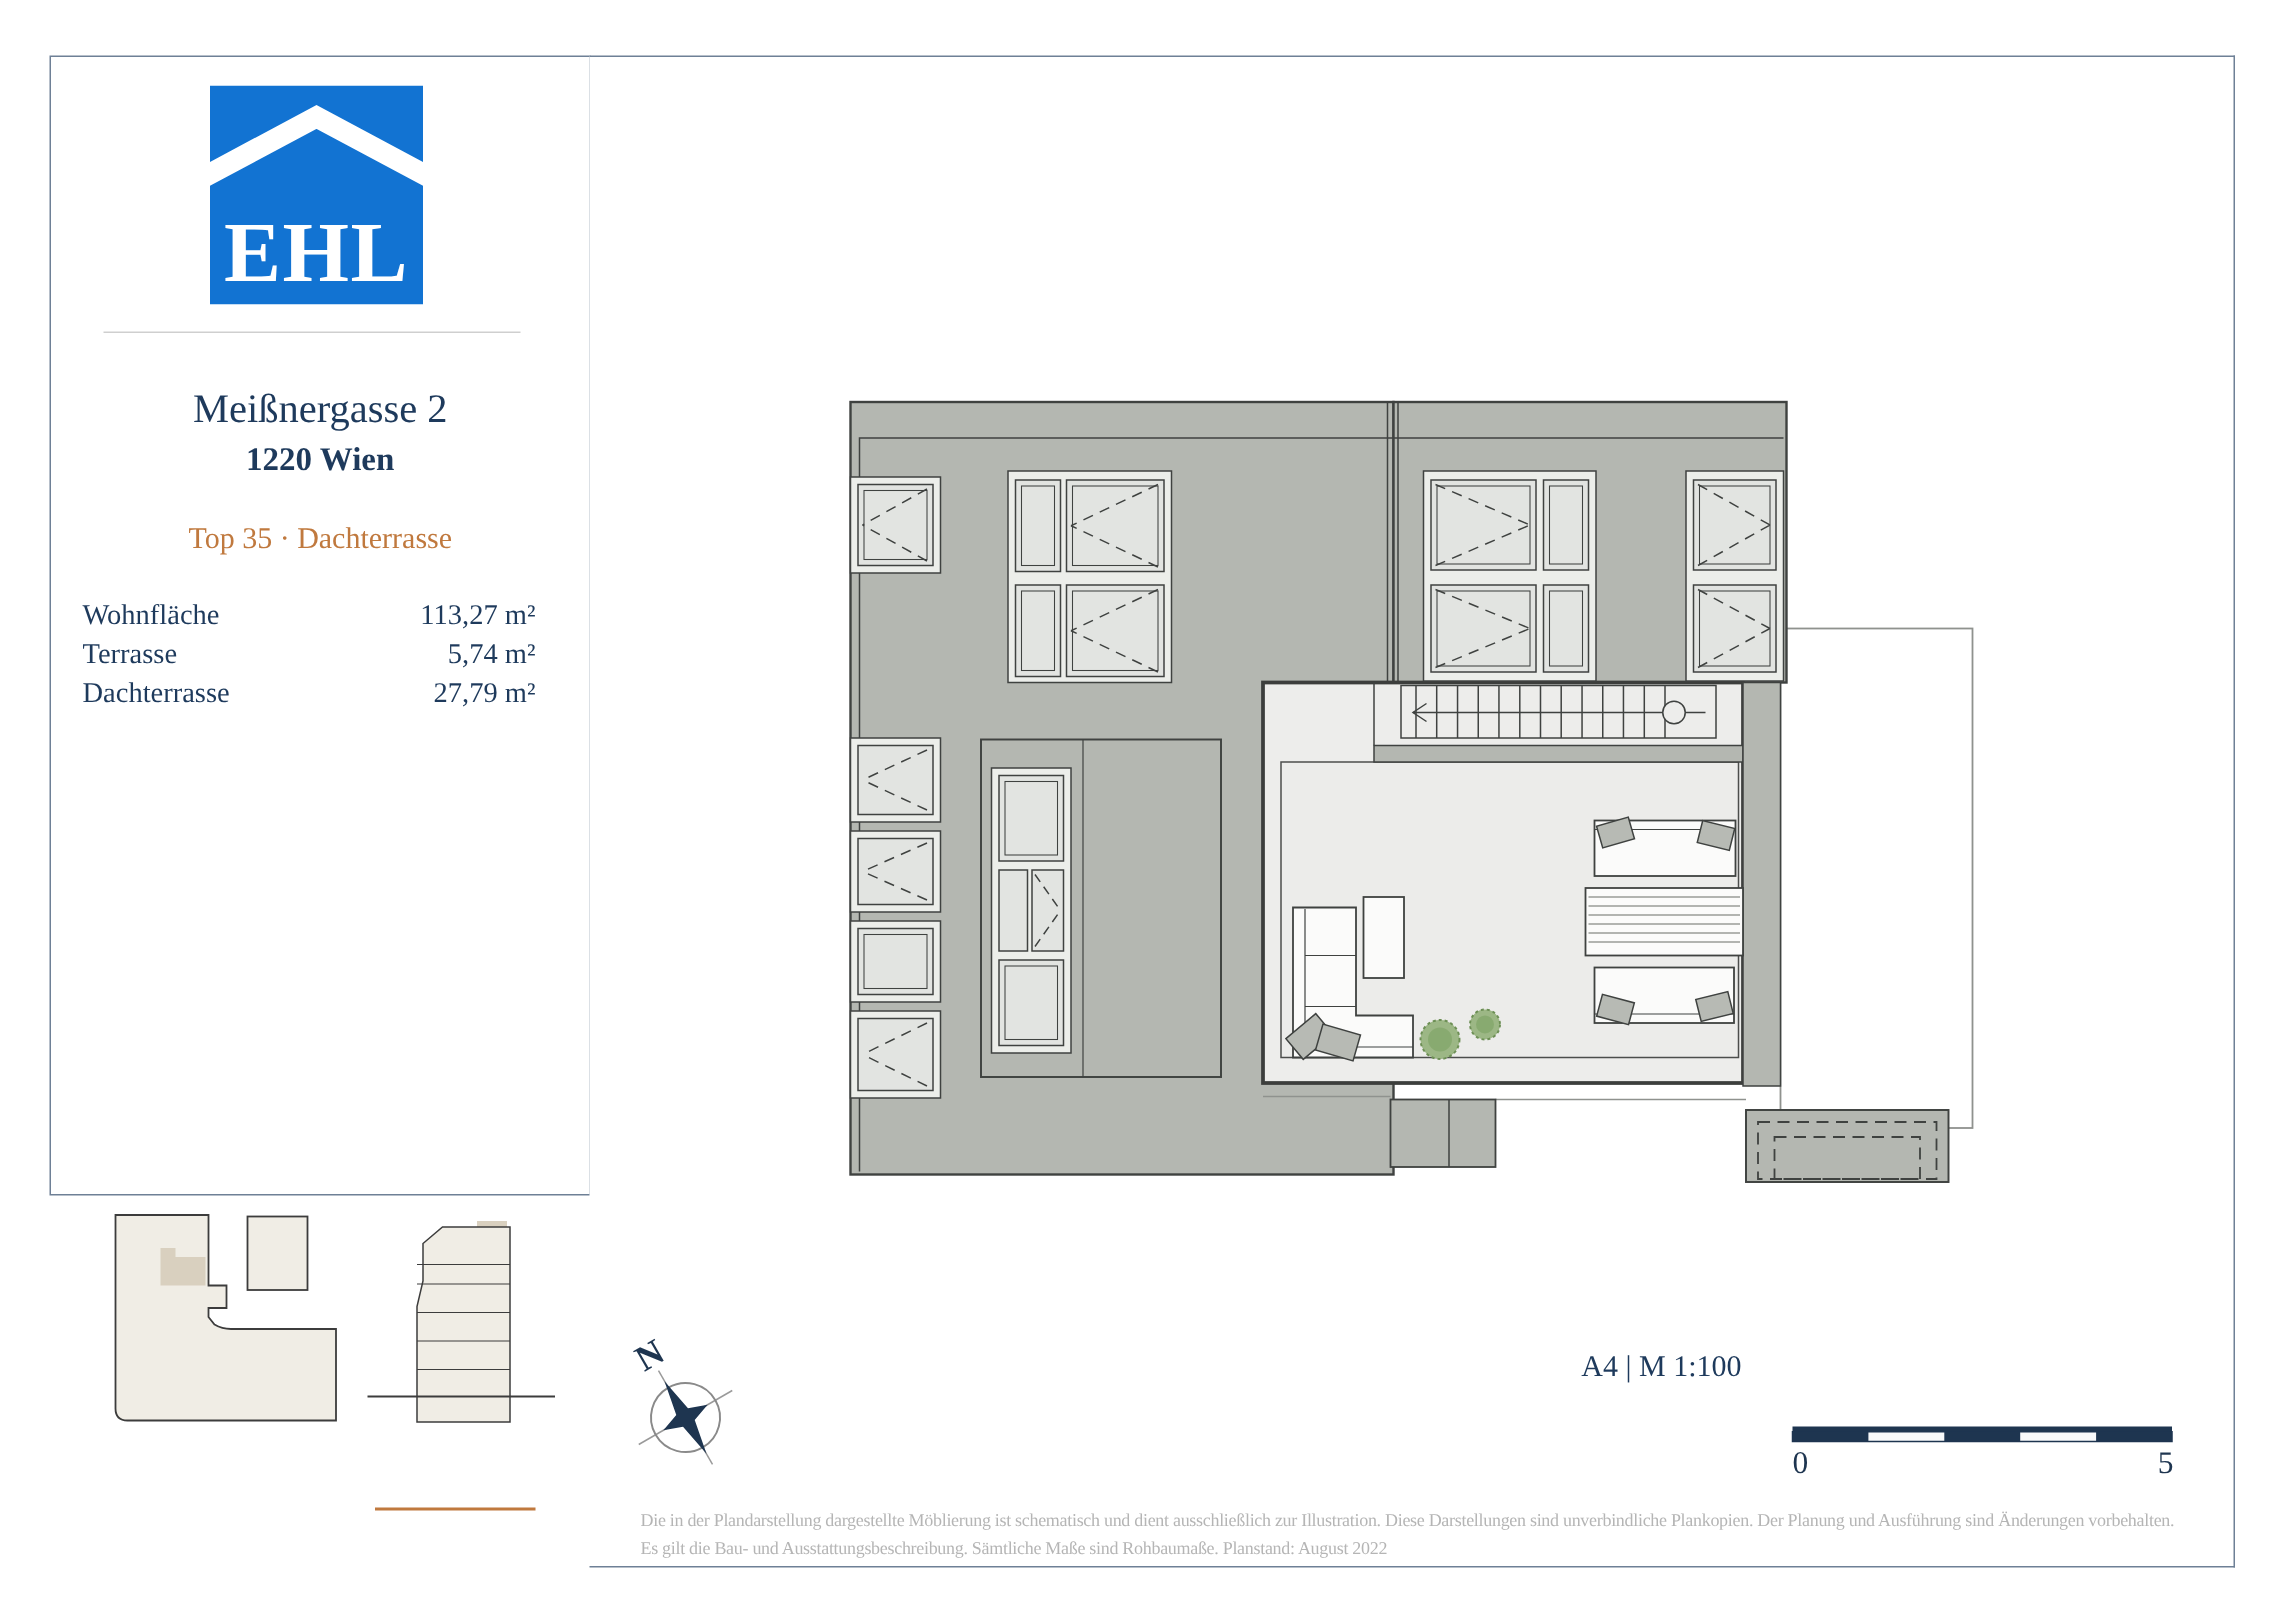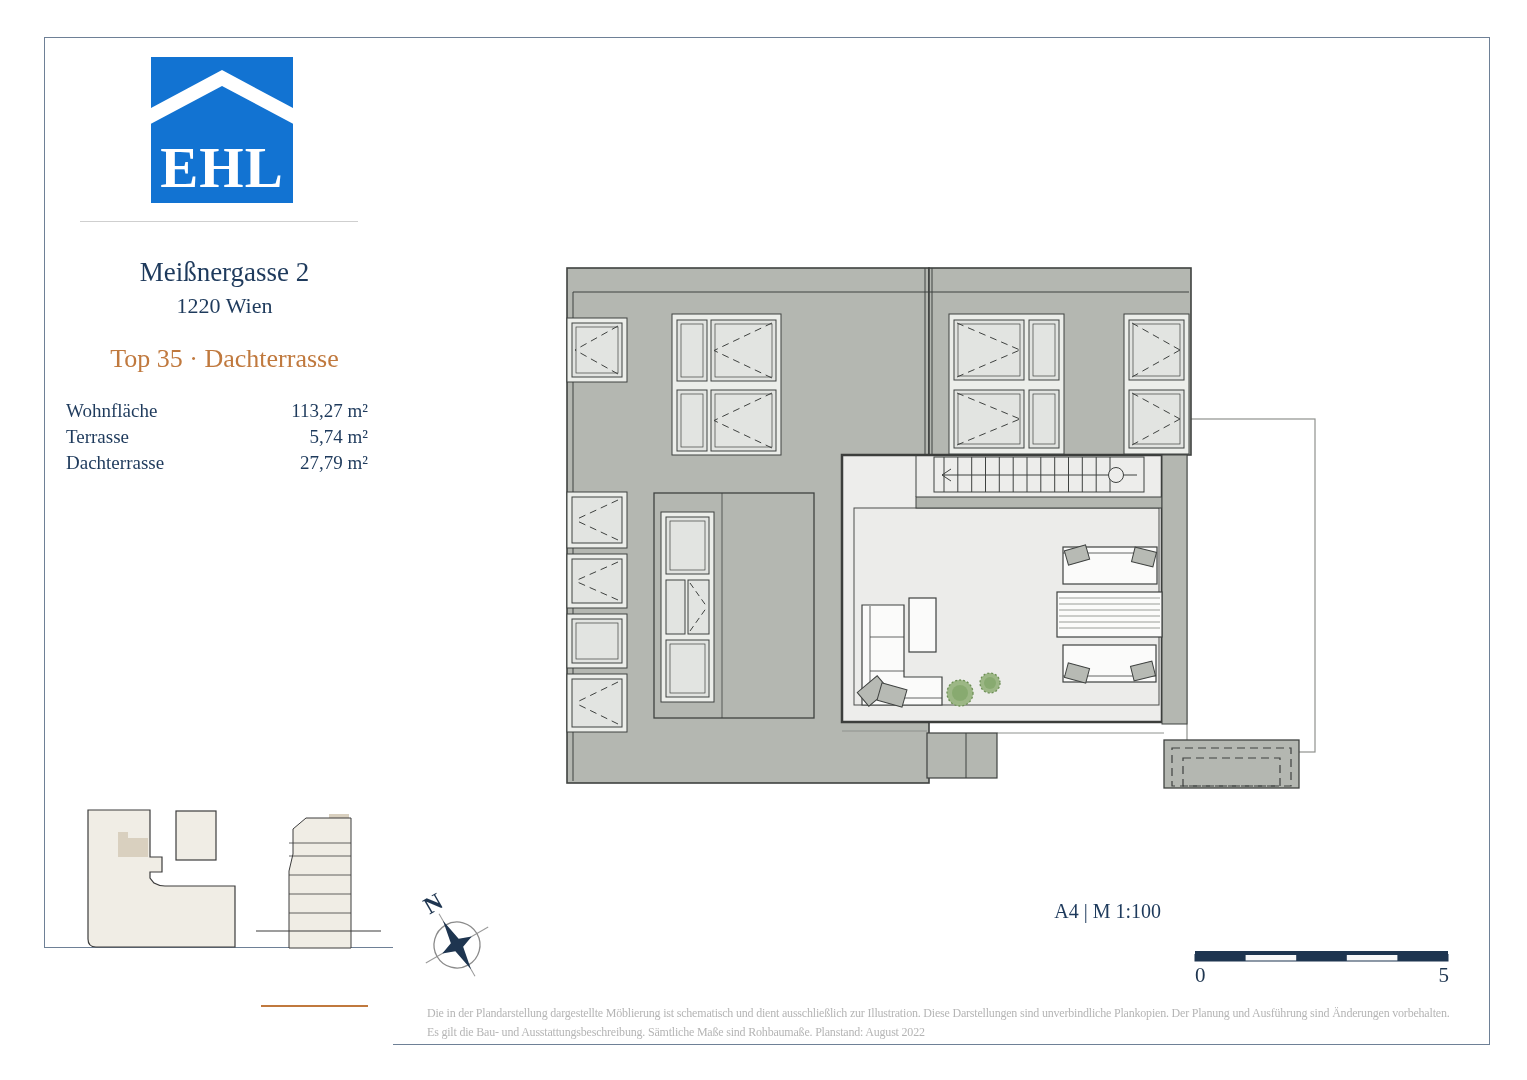--- a/index.html
+++ b/index.html
@@ -2,29 +2,29 @@
 <html><head>
 <meta charset="utf-8">
 <style>
   html,body{margin:0;padding:0;background:#ffffff;}
   .page{
     position:relative;width:1527px;height:1080px;background:#ffffff;
     font-family:"Liberation Serif","DejaVu Serif",serif;
     -webkit-font-smoothing:antialiased;overflow:hidden;
   }
   .panel{position:absolute;box-sizing:border-box;border:1px solid #6e8096;background:#fff;}
-  .left-panel{left:44px;top:37px;width:361px;height:911px;border-right:1px solid #6e8096;padding-left:29px;}
+  .left-panel{left:33px;top:37px;width:361px;height:760px;border-right:1px solid #6e8096;padding-left:29px;}
   .main-panel{left:393px;top:37px;width:1097px;height:1008px;border-left:none;overflow:hidden;}
   .abs{position:absolute;}
   .navy{color:#1e3a5c;}
   .orange{color:#c0793e;}
   .center{text-align:center;}
   .addr1{font-size:27px;line-height:33px;}
   .addr2{font-size:22px;line-height:28px;}
-  .unit-title{font-size:26px;line-height:26px;}
+  .unit-title{font-size:20px;line-height:26px;}
   .areas-table{left:21px;top:360px;width:302px;}
   .area-row{display:flex;justify-content:space-between;font-weight:normal;font-size:19px;line-height:26px;color:#1e3a5c;}
   .area-row .lbl{text-align:left;}
   .area-row .val{text-align:right;}
   .divider{background:#cfcfcf;height:1px;}
   .orange-line{background:#c0793e;height:2px;}
   .uebersicht{font-size:22px;line-height:26px;}
   .scale-text{font-size:20px;line-height:24px;text-align:right;color:#1e3a5c;}
   .disclaimer{font-size:12px;line-height:19px;color:#b5b5b5;white-space:nowrap;letter-spacing:-0.2px;}
   svg text{font-family:"Liberation Serif","DejaVu Serif",serif;}
@@ -38,21 +38,21 @@
 
     <svg class="abs" style="left:106px;top:19px;" width="142" height="146" viewBox="0 0 142 146">
       <rect width="142" height="146" fill="#1273d2"></rect>
       <polyline points="-4,61 71,21 146,61" fill="none" stroke="#ffffff" stroke-width="14"></polyline>
       <text x="71" y="130" text-anchor="middle" font-family="'Liberation Sans',sans-serif" font-weight="bold" font-size="57" letter-spacing="1" fill="#ffffff">EHL</text>
     </svg>
 
     <div class="abs divider" style="left:35px;top:183px;width:278px;"></div>
 
     <div class="abs center navy addr1" style="left:0;top:218px;width:359px;">Meißnergasse 2</div>
-    <div class="abs center navy addr2" style="left:0;top:254px;width:359px;">1220 Wien</div>
+    <div class="abs center navy addr2" style="left:0;top:254px;width:359px;font-weight:bold;">1220 Wien</div>
 
     <div class="abs center orange unit-title" style="left:0;top:308px;width:359px;">Top 35 · Dachterrasse</div>
 
     <div class="abs areas-table">
       <div class="area-row">
         <span class="lbl">Wohnfläche</span>
         <span class="val">113,27 m²</span>
       </div>
       <div class="area-row">
         <span class="lbl">Terrasse</span>

